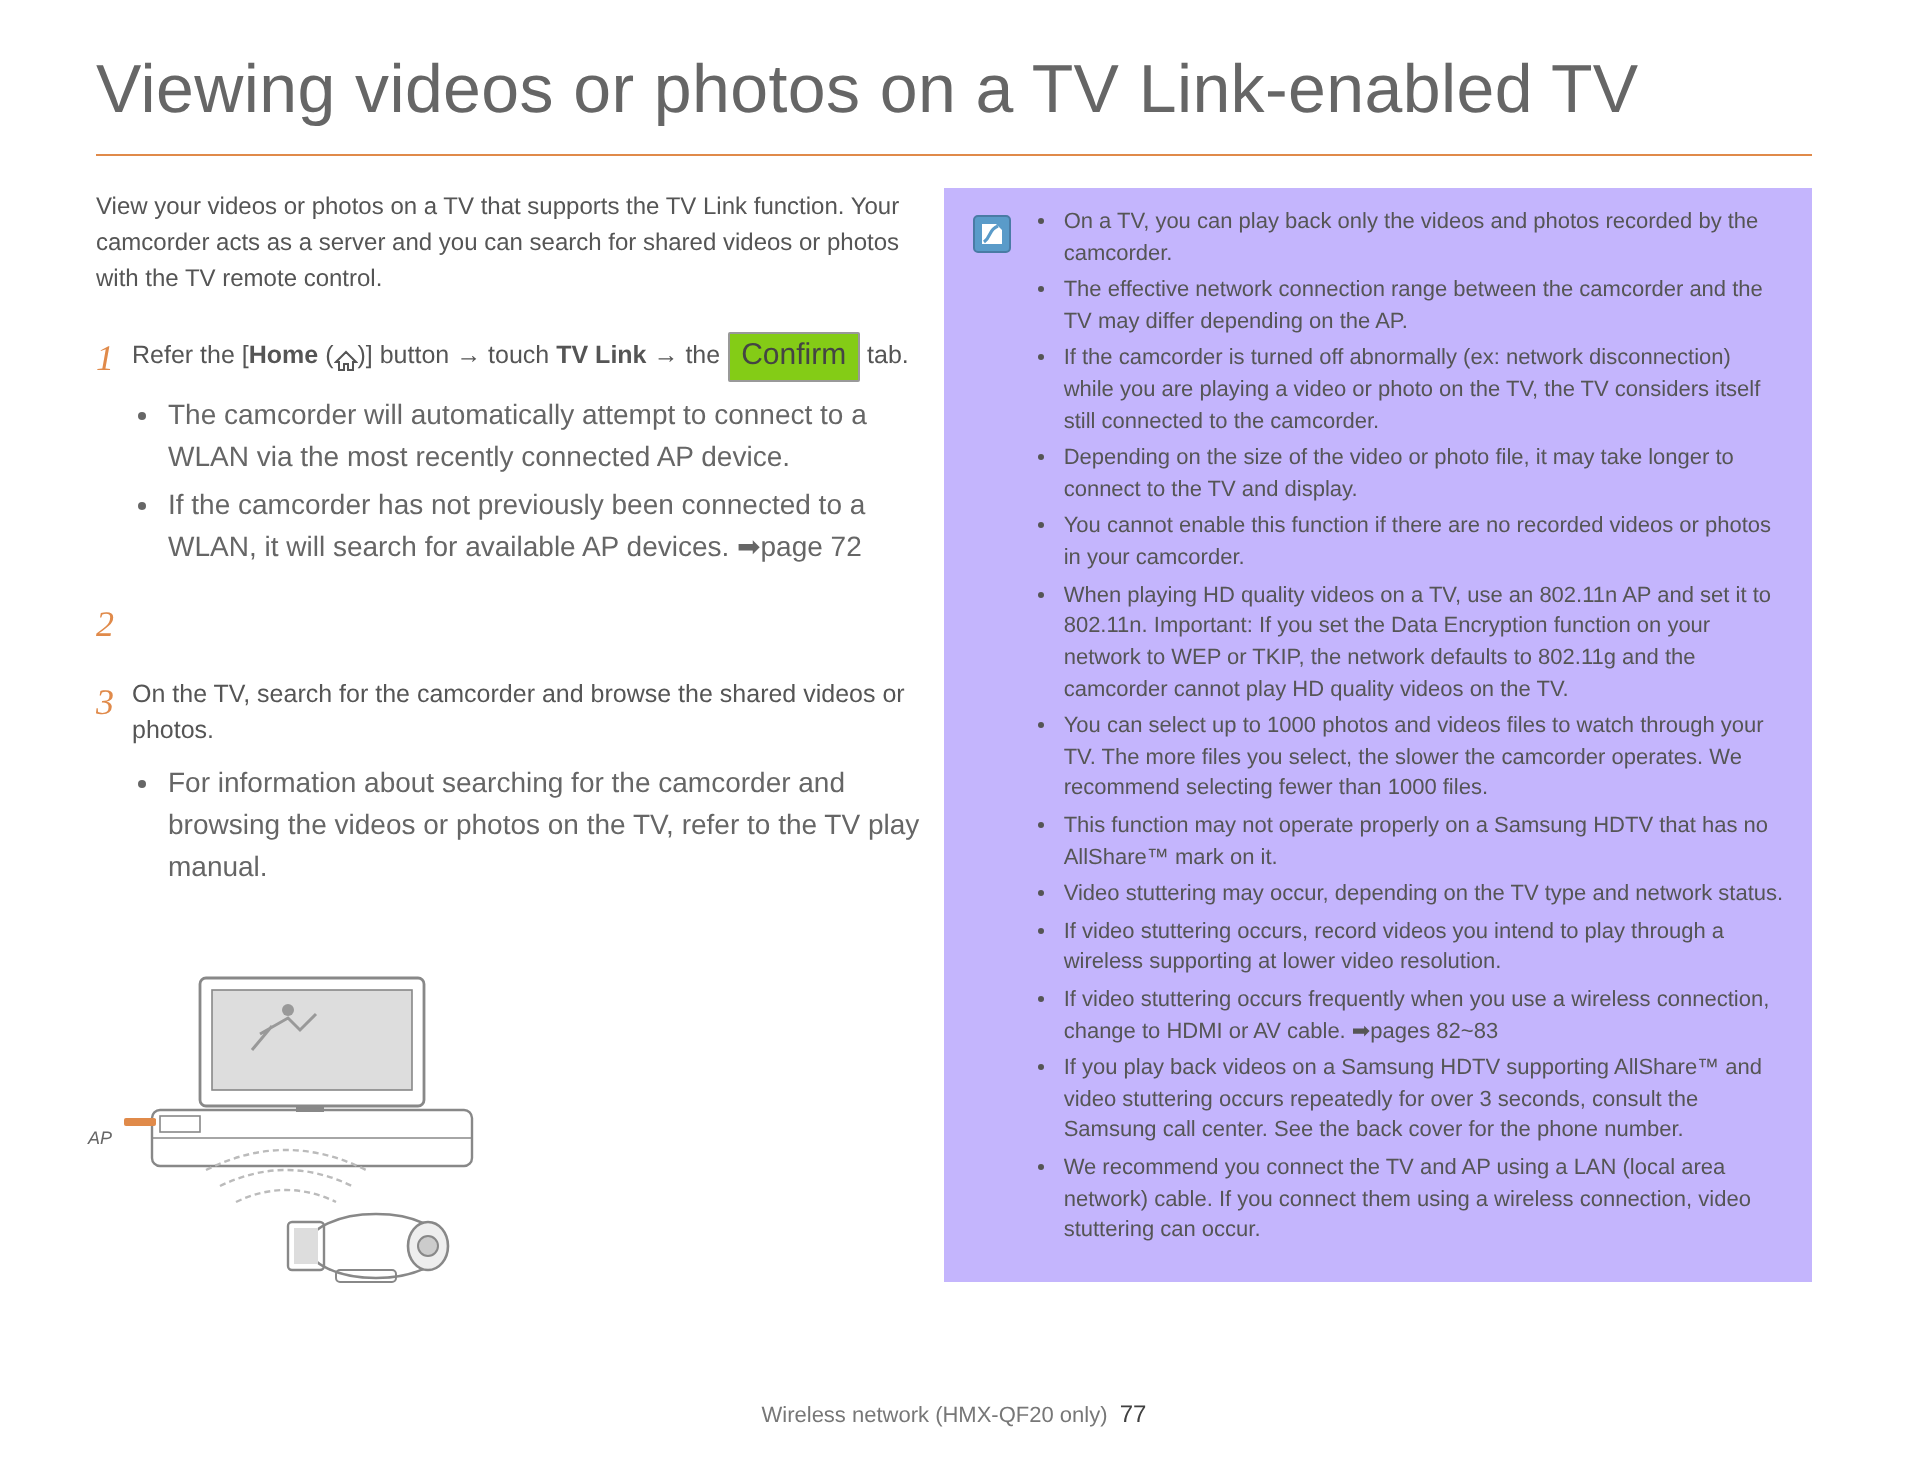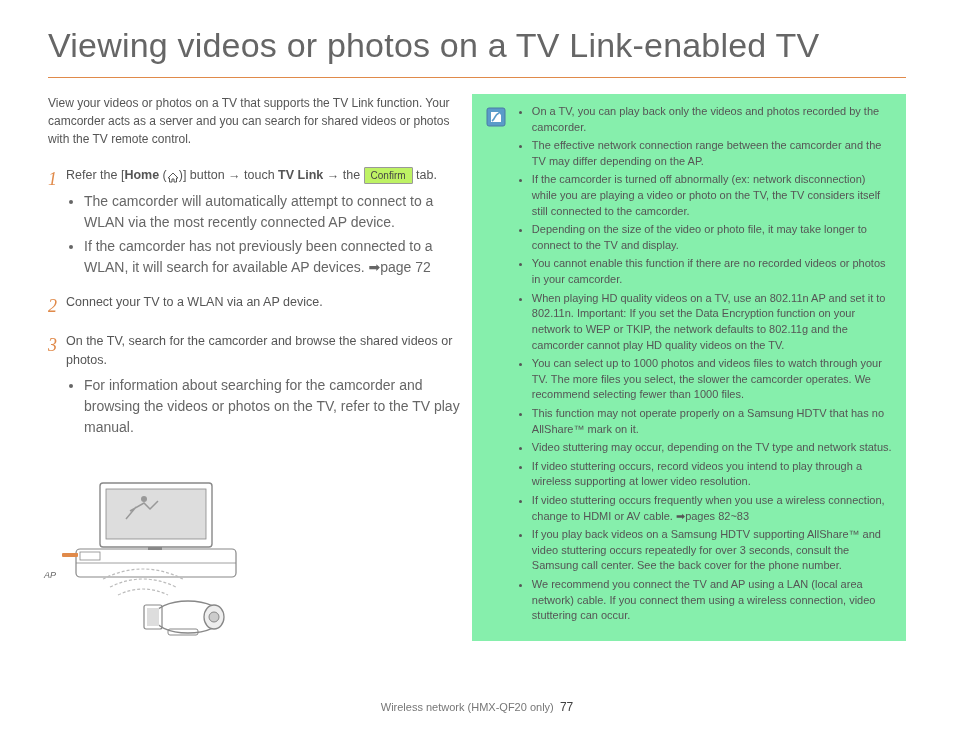--- a/index.html
+++ b/index.html
@@ -67,41 +67,41 @@
     padding-left: 18px;
     font-size: 14px;
     color: #666;
   }
   .step-bullets li {
     margin-bottom: 3px;
   }
   .confirm-btn {
     display: inline-block;
     border: 1px solid #999;
-    background: #bef264;
+    background: #84cc16;
     padding: 0 6px;
-    font-size: 10px;
+    font-size: 15px;
     border-radius: 1px;
     vertical-align: middle;
     color:#444;
   }
   .home-icon {
     display: inline-block;
     width: 12px;
     height: 11px;
     vertical-align: middle;
   }
   .illustration {
     margin-top: 18px;
     width: 210px;
     height: 180px;
     position: relative;
   }
   .info-box {
-    background: #86efac;
+    background: #c4b5fd;
     padding: 10px 14px 14px 14px;
     display: flex;
     gap: 10px;
   }
   .info-icon {
     width: 20px;
     height: 20px;
     flex-shrink: 0;
     margin-top: 3px;
   }
@@ -124,21 +124,21 @@
     font-size: 11px;
     color: #777;
   }
   .page-num {
     color: #404040;
     font-size: 12px;
   }
   .ap-label {
     position: absolute;
     left: -4px;
-    top: 110px;
+    top: 98px;
     font-size: 9px;
     color: #666;
     font-style: italic;
   }
 </style>
 </head>
 <body>
 
 <div class="page">
   <h1 class="title">Viewing videos or photos on a TV Link-enabled TV</h1>
@@ -159,21 +159,20 @@
           <ul class="step-bullets">
             <li>The camcorder will automatically attempt to connect to a WLAN via the most recently connected AP device.</li>
             <li>If the camcorder has not previously been connected to a WLAN, it will search for available AP devices. ➡page 72</li>
           </ul>
         </div>
       </div>
 
       <div class="step">
         <div class="step-num">2</div>
         <div class="step-body">
-          <p class="step-text">Connect your TV to a WLAN via an AP device.</p>
         </div>
       </div>
 
       <div class="step">
         <div class="step-num">3</div>
         <div class="step-body">
           <p class="step-text">On the TV, search for the camcorder and browse the shared videos or photos.</p>
           <ul class="step-bullets">
             <li>For information about searching for the camcorder and browsing the videos or photos on the TV, refer to the TV play manual.</li>
           </ul>

